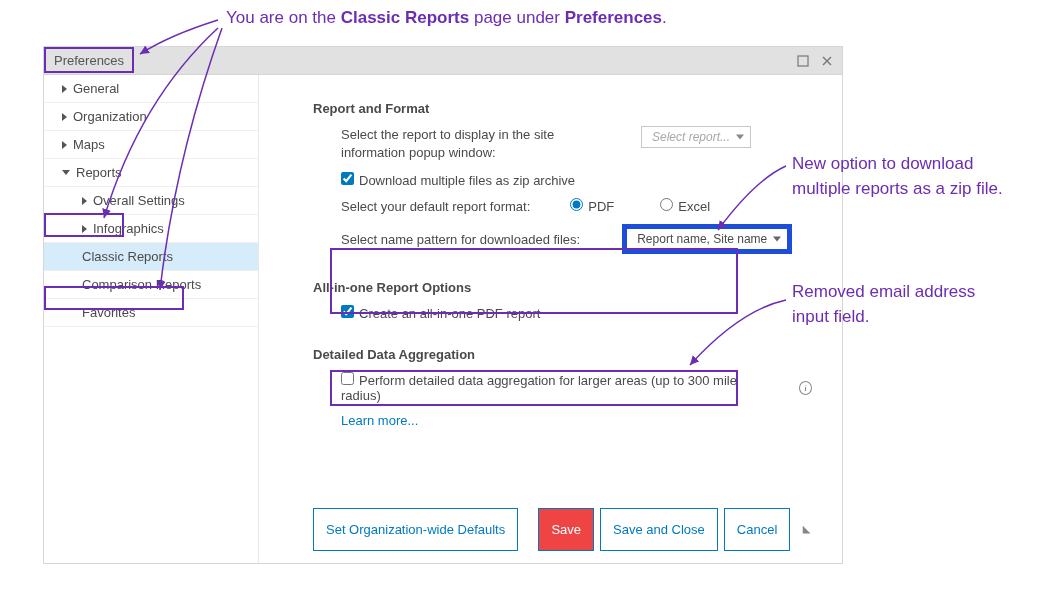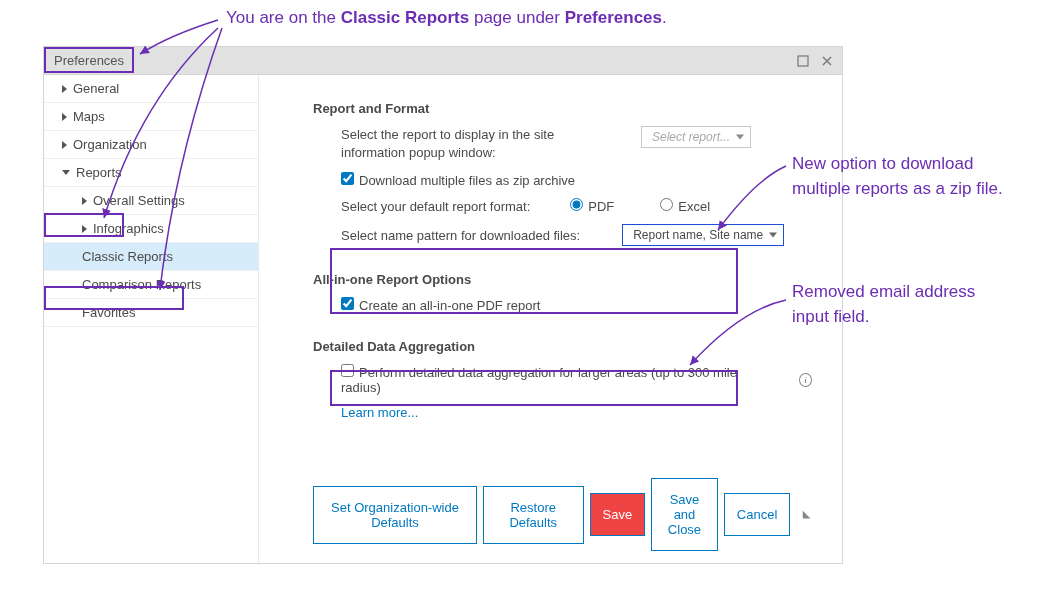--- a/index.html
+++ b/index.html
@@ -123,21 +123,21 @@
     position: absolute;
     right: 6px;
     top: 50%;
     width: 0; height: 0;
     border-left: 4px solid transparent;
     border-right: 4px solid transparent;
     border-top: 5px solid #888;
     transform: translateY(-50%);
   }
   .select-plain {
-    border: 1px solid #1d4ed8;
+    border: 5px solid #1d4ed8;
     padding: 3px 20px 3px 10px;
     font-size: 12px;
     color: #4a4a4a;
     position: relative;
     display: inline-flex;
     cursor: pointer;
   }
   .select-plain::after {
     content: "";
     position: absolute;
@@ -240,25 +240,25 @@
     </div>
   </div>
   <div class="body">
     <div class="sidebar">
       <div class="item">
           <span class="caret right"></span>
           <span>General</span>
         </div>
       <div class="item">
           <span class="caret right"></span>
+          <span>Organization</span>
+        </div>
+      <div class="item">
+          <span class="caret right"></span>
           <span>Maps</span>
-        </div>
-      <div class="item">
-          <span class="caret right"></span>
-          <span>Organization</span>
         </div>
       <div class="item">
           <span class="caret down"></span>
           <span>Reports</span>
         </div>
       <div class="item child">
           <span class="caret right"></span>
           <span>Overall Settings</span>
         </div>
       <div class="item child">
@@ -317,21 +317,20 @@
           <span class="info-icon">i</span>
         </div>
         <div class="link">Learn more...</div>
       </div>
 
       <div class="spacer"></div>
 
       <div class="footer">
         <div class="footer-left">
           <button class="btn">Set Organization-wide Defaults</button>
-          <button class="btn">Restore Defaults</button>
         </div>
         <div class="footer-right">
           <button class="btn primary">Save</button>
           <button class="btn">Save and Close</button>
           <button class="btn">Cancel</button>
           <span class="resize-grip">◢</span>
         </div>
       </div>
     </div>
   </div>

